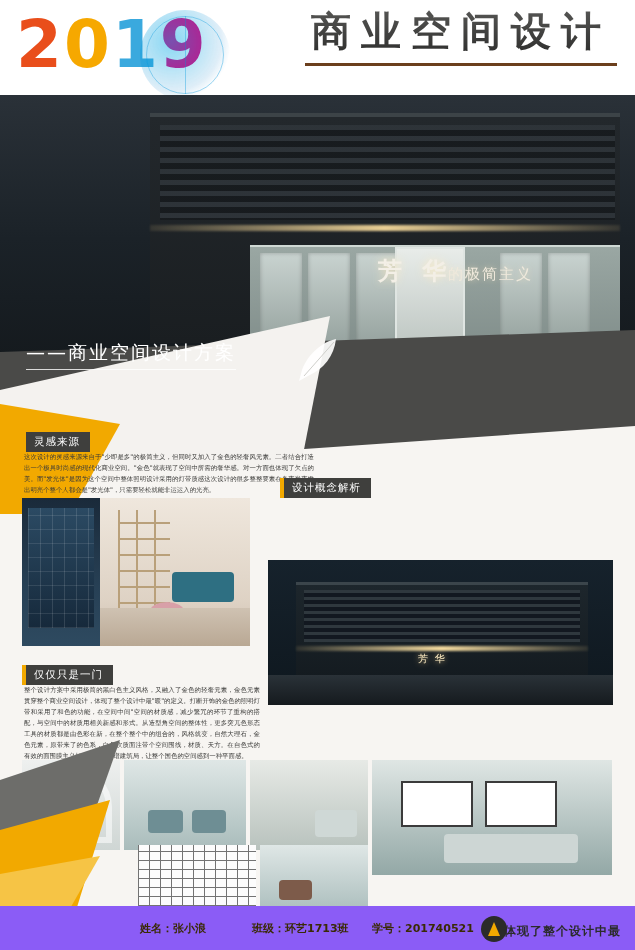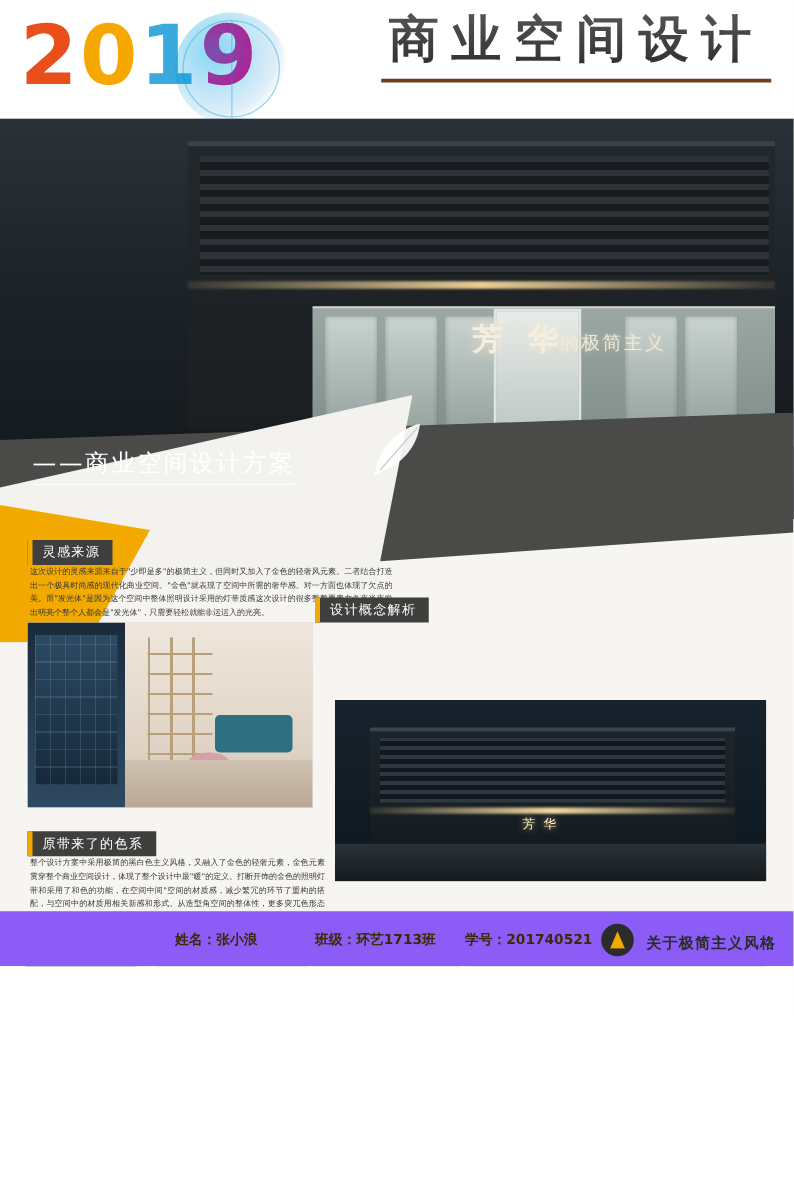--- a/index.html
+++ b/index.html
@@ -5,21 +5,21 @@
   * { box-sizing: border-box; margin: 0; padding: 0; }
   body {
     width: 635px; height: 950px;
     font-family: "Liberation Sans", sans-serif;
     background: #ffffff;
     overflow: hidden;
     position: relative;
   }
   #poster {
     position: absolute; left: 0; top: 0;
-    width: 635px; height: 773px;
+    width: 635px; height: 950px;
     background: #f7f5f2;
     overflow: hidden;
   }
 
   
   .shape { position: absolute; }
 
   
   #header {
     position: absolute; left:0; top:0; width:635px; height:105px;
@@ -179,21 +179,21 @@
     clip-path: polygon(0 18px, 100px 0, 60px 70px, 0 70px);
   }
 
   
   #headline1{
     position:absolute; left:26px; top:322px;
     font-size:21px; font-weight:bold; color:#ffffff; letter-spacing:2px;
     font-family:"DejaVu Sans", sans-serif;
   }
   #headline2{
-    position:absolute; left:26px; top:358px;
+    position:absolute; left:26px; top:340px;
     font-size:19px; color:#ffffff; letter-spacing:2px;
     font-family:"DejaVu Sans", sans-serif;
     border-bottom:1px solid rgba(255,255,255,0.8);
     padding-bottom:3px;
   }
   #feather{
     position:absolute; left:296px; top:336px; width:44px; height:48px;
   }
 
   
@@ -354,32 +354,32 @@
   <div class="ph" id="img-lounge">
     <div class="sky"></div>
     <div class="win"></div>
     <div class="room"></div>
     <div class="grid"></div>
     <div class="sofa"></div>
     <div class="pouf"></div>
     <div class="floor"></div>
   </div>
 
-  <div class="sec-label" style="left:252px; top:478px;">设计概念解析</div>
+  <div class="sec-label" style="left:280px; top:478px;">设计概念解析</div>
 
   <div class="ph" id="img-ext">
     <div class="sky"></div>
     <div class="bld"></div>
     <div class="lv"></div>
     <div class="gl"></div>
     <div class="base"></div>
     <div class="sign">芳 华</div>
   </div>
 
-  <div class="sec-label" style="left:22px; top:665px;">原带来了的色系</div>
+  <div class="sec-label" style="left:22px; top:665px;">仅仅只是一门</div>
   <div class="body-text" style="left:24px; top:685px; width:236px;">整个设计方案中采用极简的黑白色主义风格，又融入了金色的轻奢元素，金色元素贯穿整个商业空间设计，体现了整个设计中最"暖"的定义。打断开饰的金色的照明灯带和采用了和色的功能，在空间中间"空间的材质感，减少繁冗的环节了重构的搭配，与空间中的材质用相关新感和形式。从造型角空间的整体性，更多突兀色形态工具的材质都是由色彩在新，在整个整个中的组合的，风格就变，自然大理石，金色元素，原带来了的色系，白色软质面注带个空间围线，材质、天方。在自色式的有效的面围膜主义加了黑色大线谱建筑局，让整个国色的空间感到一种平面感。</div>
 
   <div class="ph strip" id="s1">
     <div class="room-a"></div>
     <div class="arch"></div>
   </div>
   <div class="ph strip" id="s2">
     <div class="room-b"></div>
     <div class="bed" style="left:20%; top:55%; width:28%; height:26%; background:#6e8e94;"></div>
     <div class="bed" style="left:56%; top:55%; width:28%; height:26%; background:#6e8e94;"></div>
@@ -404,16 +404,16 @@
 
   <div class="shape bl-grey"></div>
   <div class="shape bl-orange"></div>
   <div class="shape bl-yellow"></div>
 
   <div id="footer">
     <div class="foot-txt" id="f-name">姓名：张小浪</div>
     <div class="foot-txt" id="f-class">班级：环艺1713班</div>
     <div class="foot-txt" id="f-id">学号：201740521</div>
     <div id="school-mark"></div>
-    <div id="school">关于极简主义风格</div>
+    <div id="school">体现了整个设计中最</div>
   </div>
 
 </div>
 
 </body></html>

